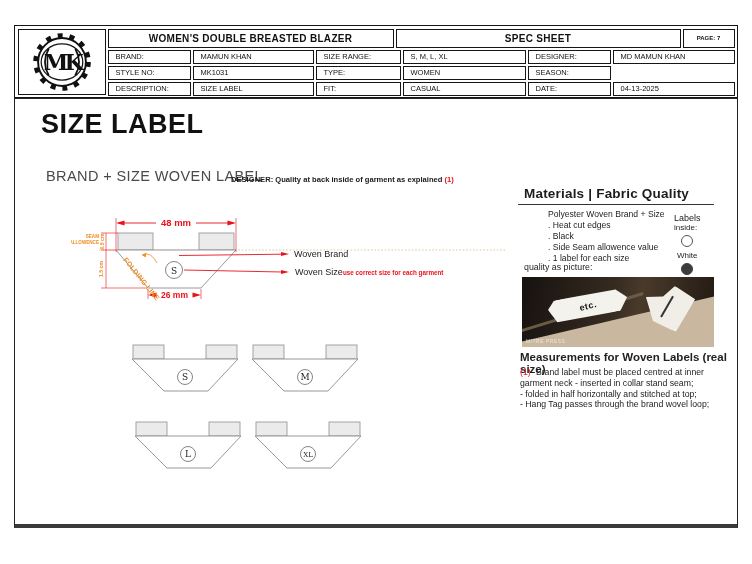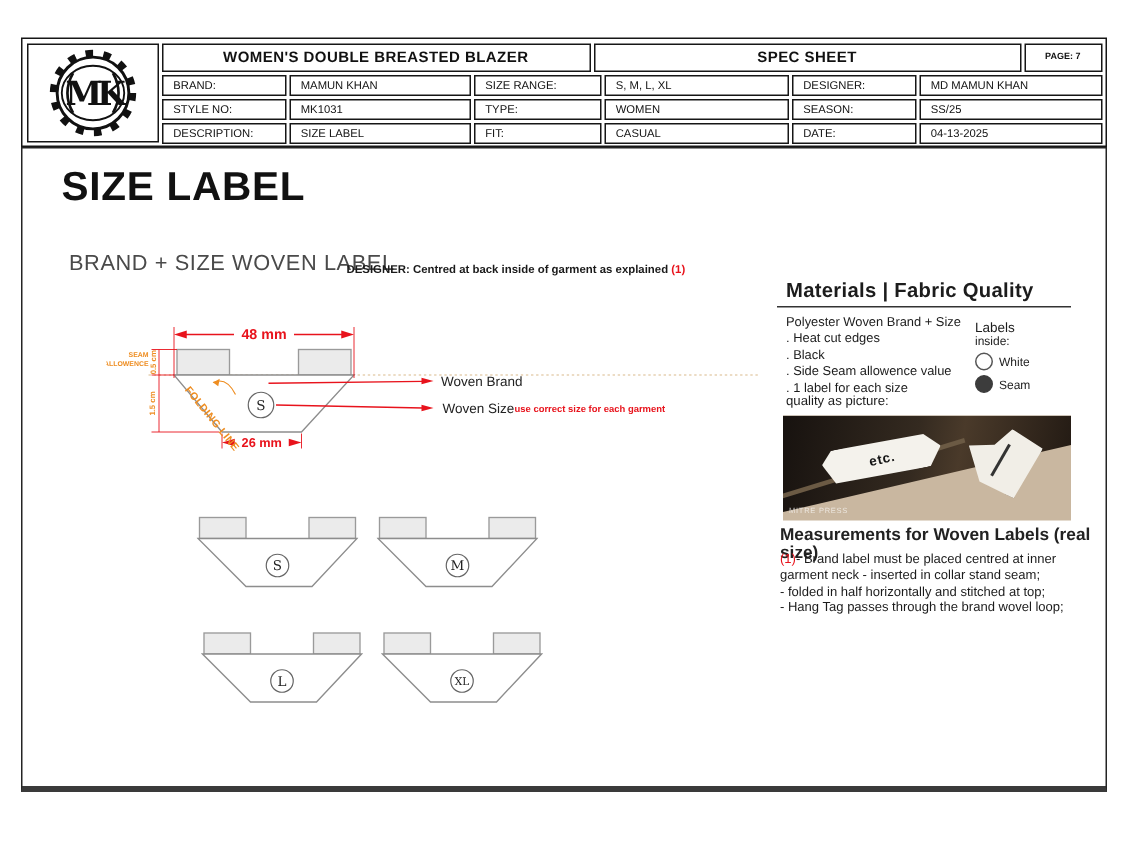--- a/index.html
+++ b/index.html
@@ -50,24 +50,24 @@
   .foldtxt   { font-size:7px; fill:#ee8d21; font-weight:bold; letter-spacing:.3px; }
   .orangecurve { stroke:#ee8d21; stroke-width:.8; fill:none; }
   .dotted { stroke:#d9ba8c; stroke-width:.8; stroke-dasharray:1.6 1.8; }
   .callout { font-size:9px; fill:#222; }
   .rednote { font-size:6.3px; fill:#e8131c; font-weight:bold; }
 
   
   .materials-heading { position:absolute; left:503px; top:87px; width:196px; font-size:13.5px; font-weight:600;
     color:#1c1c1c; border-bottom:1.6px solid #333; padding:0 0 3px 6px; letter-spacing:.2px; }
   .materials-body { position:absolute; left:509px; top:110px; width:190px; display:flex; }
-  .materials-list { width:126px; font-size:8.6px; line-height:11px; color:#1c1c1c; }
+  .materials-list { width:126px; font-size:8.6px; line-height:11px; color:#1c1c1c;margin-left:24px; }
   .labels-legend { font-size:8px; color:#1c1c1c; padding-top:4px; }
   .labels-legend .lg-title { font-size:9px; }
-  .swatch-row { display:flex; align-items:center; gap:4px; margin-top:3px; }
+  .swatch-row { display:flex; align-items:center; gap:4px; margin-top:3px;flex-direction:column; }
   .swatch { width:12px; height:12px; border-radius:50%; }
   .swatch.white { background:#fff; border:1.3px solid #555; }
   .swatch.black { background:#3c3c3c; border:1px solid #3c3c3c; }
   .quality-caption { position:absolute; left:509px; top:163px; font-size:8.8px; color:#1c1c1c; }
   .photo { position:absolute; left:507px; top:178px; width:192px; height:70px; background:#c9b7a0; overflow:hidden; }
   .wood  { position:absolute; inset:0; clip-path:polygon(0 0,100% 0,100% 28%,0 92%);
     background:linear-gradient(100deg,#17120f 0%,#342a20 45%,#4a3a2a 60%,#201812 100%); }
   .wood-edge { position:absolute; left:-6px; top:34px; width:130px; height:3px; background:#6b5a44; transform:rotate(-17deg); }
   .photo-label-a { position:absolute; left:26px; top:16px; width:80px; height:25px; background:#f4f2ec;
     transform:rotate(-13deg); clip-path:polygon(0 32%,10% 0,88% 12%,100% 52%,88% 100%,8% 88%);
@@ -109,40 +109,39 @@
       <div class="cell">S, M, L, XL</div>
       <div class="cell">DESIGNER:</div>
       <div class="cell">MD MAMUN KHAN</div>
     </div>
     <div class="data-row">
       <div class="cell">STYLE NO:</div>
       <div class="cell">MK1031</div>
       <div class="cell">TYPE:</div>
       <div class="cell">WOMEN</div>
       <div class="cell">SEASON:</div>
-      <div class="cell">SS/25</div>
     </div>
     <div class="data-row">
       <div class="cell">DESCRIPTION:</div>
       <div class="cell">SIZE LABEL</div>
       <div class="cell">FIT:</div>
       <div class="cell">CASUAL</div>
       <div class="cell">DATE:</div>
       <div class="cell">04-13-2025</div>
     </div>
   </div>
 </div>
 
 <div class="content-box">
 
   <div class="page-title">SIZE LABEL</div>
   <div class="section-heading">BRAND + SIZE WOVEN LABEL</div>
   <div class="placement">
     <span>DESIGNER:</span>
-    <span>Centred at back inside of garment as explained</span>
+    <span>Quality at back inside of garment as explained</span>
     <span class="red-text">(1)</span>
   </div>
 
   <svg class="diagram-svg" width="440" height="115" viewBox="0 0 440 115">
     <line class="dotted" x1="28" y1="54" x2="436" y2="54"></line>
     <rect class="tab" x="47" y="37" width="35" height="17"></rect>
     <rect class="tab" x="128" y="37" width="35" height="17"></rect>
     <path class="lbody" d="M45,54 L165,54 L130,92 L77,92 Z"></path>
     <circle class="sizecirc" cx="103" cy="74" r="8.5"></circle>
     <text class="circletter" x="103" y="77.5" text-anchor="middle">S</text>

